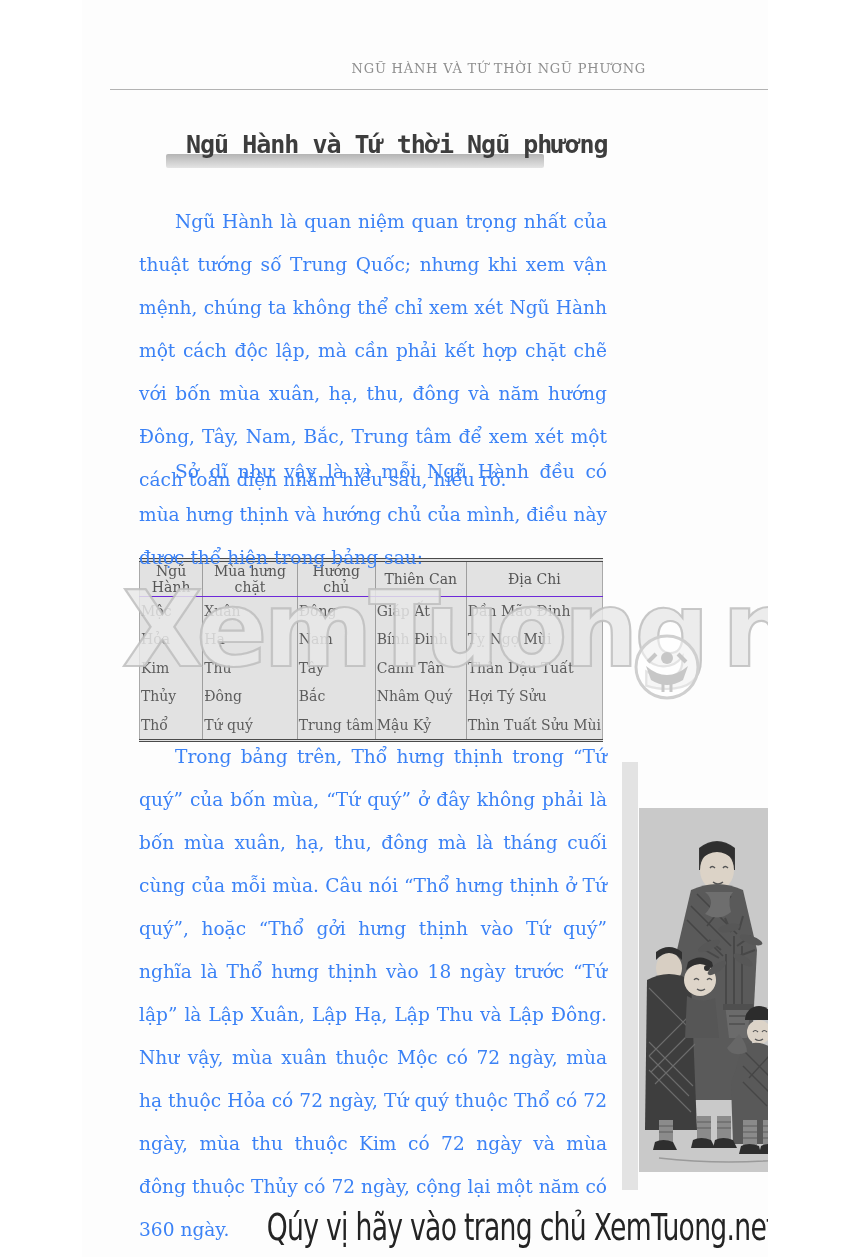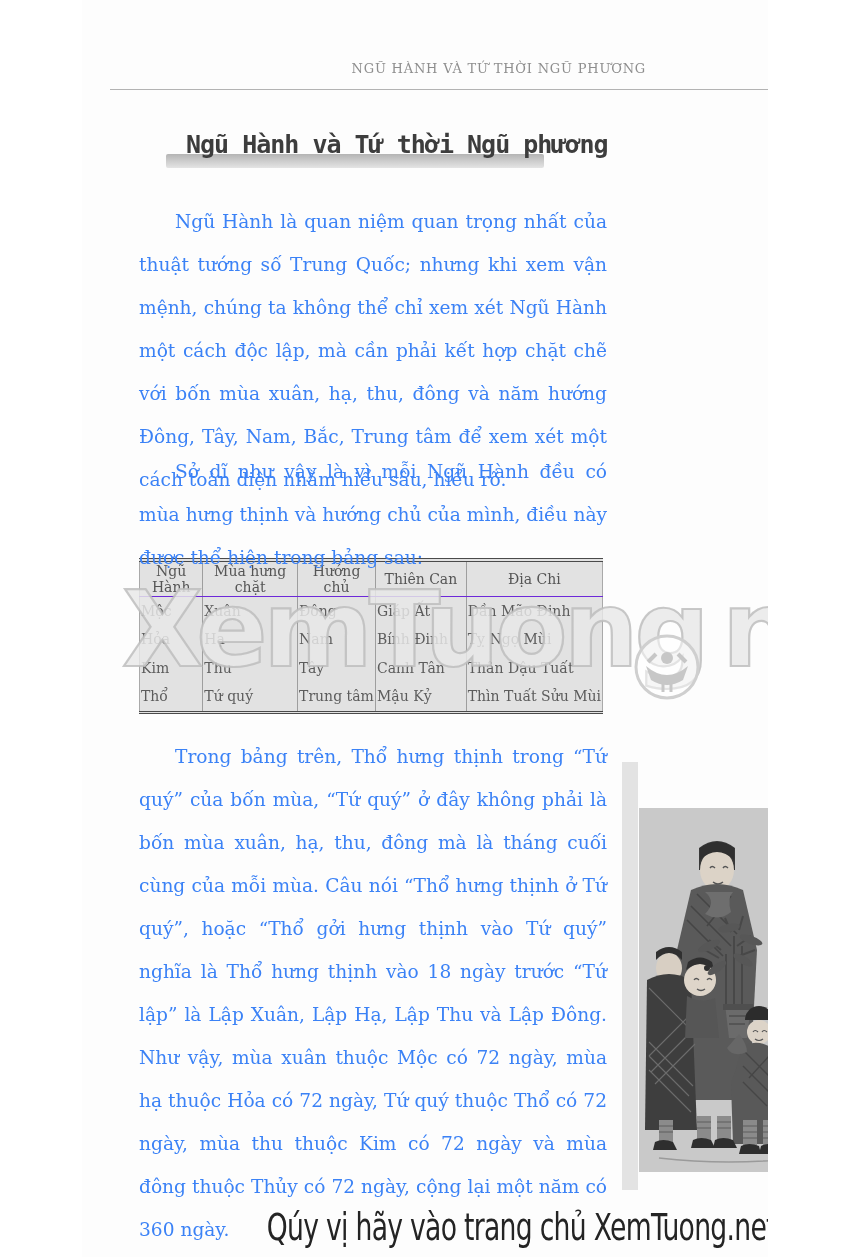--- a/index.html
+++ b/index.html
@@ -278,20 +278,27 @@
           <td>Tỵ Ngọ Mùi</td>
         </tr>
         <tr>
           <td>Kim</td>
           <td>Thu</td>
           <td>Tây</td>
           <td>Canh Tân</td>
           <td>Thân Dậu Tuất</td>
         </tr>
         <tr>
+          <td>Thủy</td>
+          <td>Đông</td>
+          <td>Bắc</td>
+          <td>Nhâm Quý</td>
+          <td>Hợi Tý Sửu</td>
+        </tr>
+        <tr>
           <td>Thổ</td>
           <td>Tứ quý</td>
           <td>Trung tâm</td>
           <td>Mậu Kỷ</td>
           <td>Thìn Tuất Sửu Mùi</td>
         </tr>
       </tbody>
     </table>
   </div>
 

